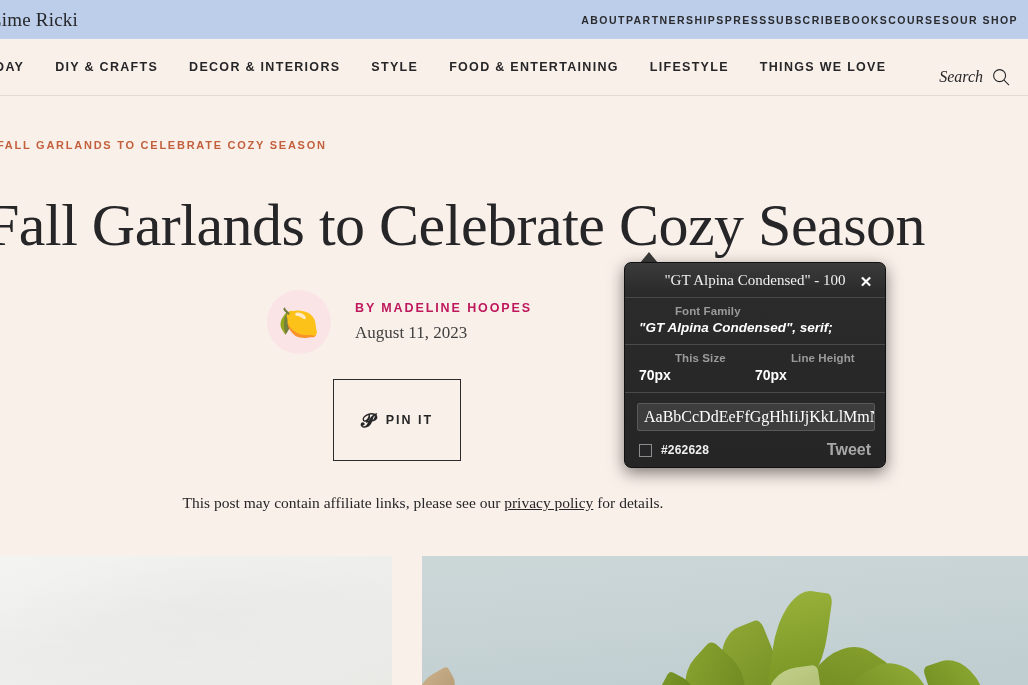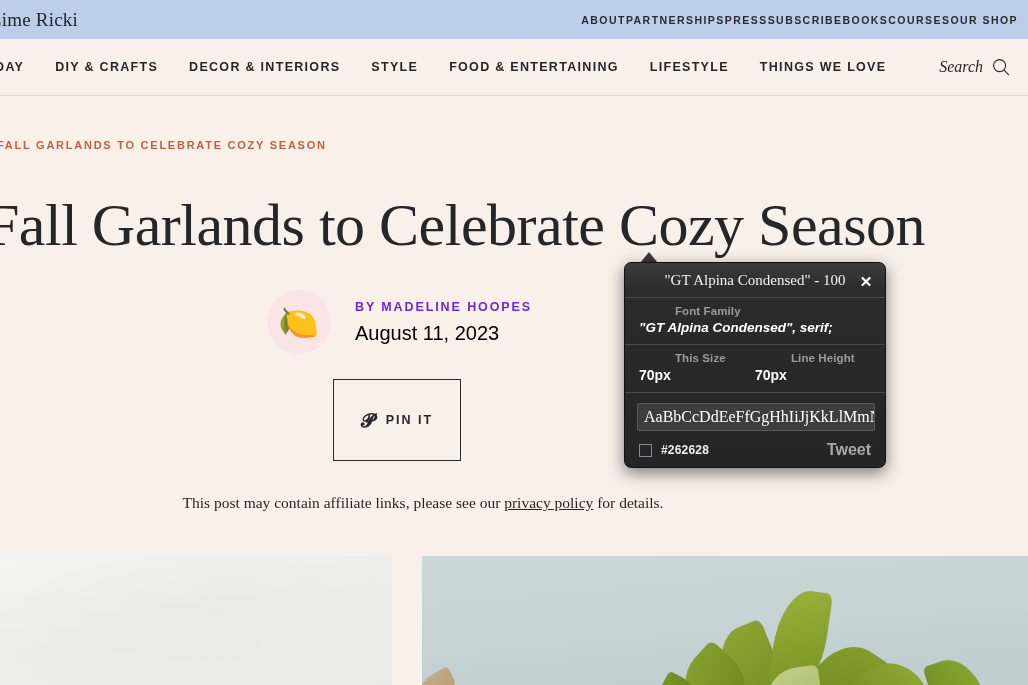--- a/index.html
+++ b/index.html
@@ -42,21 +42,21 @@
   .mainnav-items{
     position:absolute; left:-40px; top:0; height:56px;
     display:flex; align-items:center; gap:31px;
     white-space:nowrap;
   }
   .mainnav-items a{
     font-size:12.5px; letter-spacing:1.3px; font-weight:700;
     color:#262628; text-decoration:none; white-space:nowrap;
   }
   .searchbox{
-    position:absolute; right:18px; top:58px;
+    position:absolute; right:18px; top:68px;
     display:flex; align-items:center; gap:9px;
   }
   .searchbox .slabel{
     font-family:"Liberation Serif", serif;
     font-style:italic; font-size:16px; color:#262628;
   }
   .mag{ display:block; }
 
   
   .breadcrumb{
@@ -78,26 +78,26 @@
   }
   .avatar{
     width:64px; height:64px; border-radius:50%;
     background:#fae4e6;
     display:flex; align-items:center; justify-content:center;
     font-size:33px; line-height:1;
   }
   .byline-text{ margin-left:24px; }
   .byline-author{
     font-size:12.5px; letter-spacing:1.9px; font-weight:700;
-    color:#6d28d9; white-space:nowrap;
+    color:#be185d; white-space:nowrap;
   }
   .byline-date{
     margin-top:8px;
-    font-family:Liberation Sans, sans-serif;
-    font-size:20px; color:#000000; white-space:nowrap;
+    font-family:Liberation Serif, serif;
+    font-size:17px; color:#404040; white-space:nowrap;
   }
 
   
   .pinit{
     position:absolute; left:333px; top:379px;
     width:128px; height:82px;
     border:1px solid #2b2b2e;
     background:transparent;
     display:flex; align-items:center; justify-content:center; gap:11px;
     cursor:pointer;

